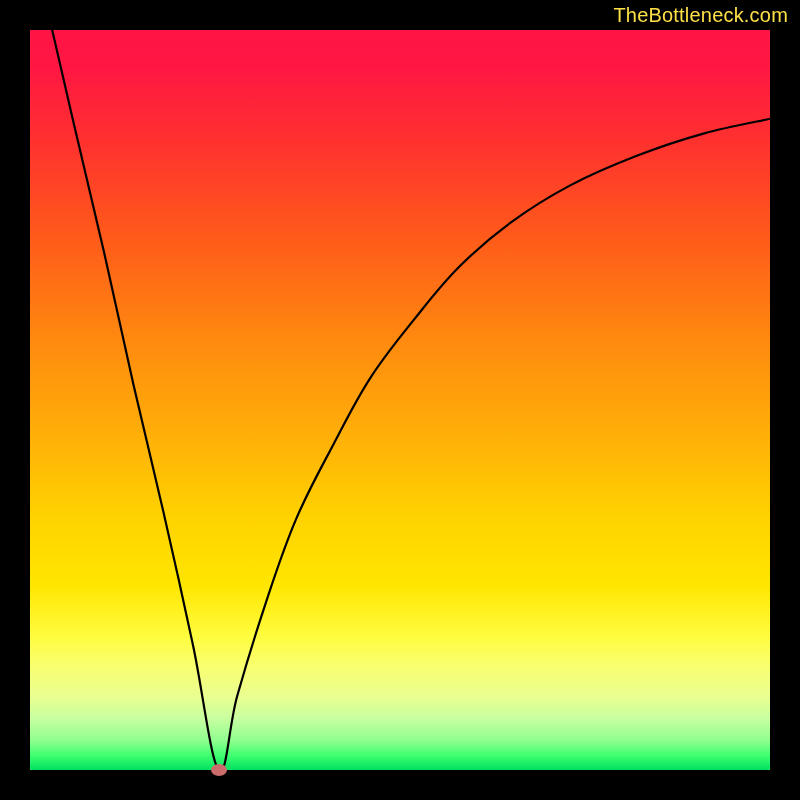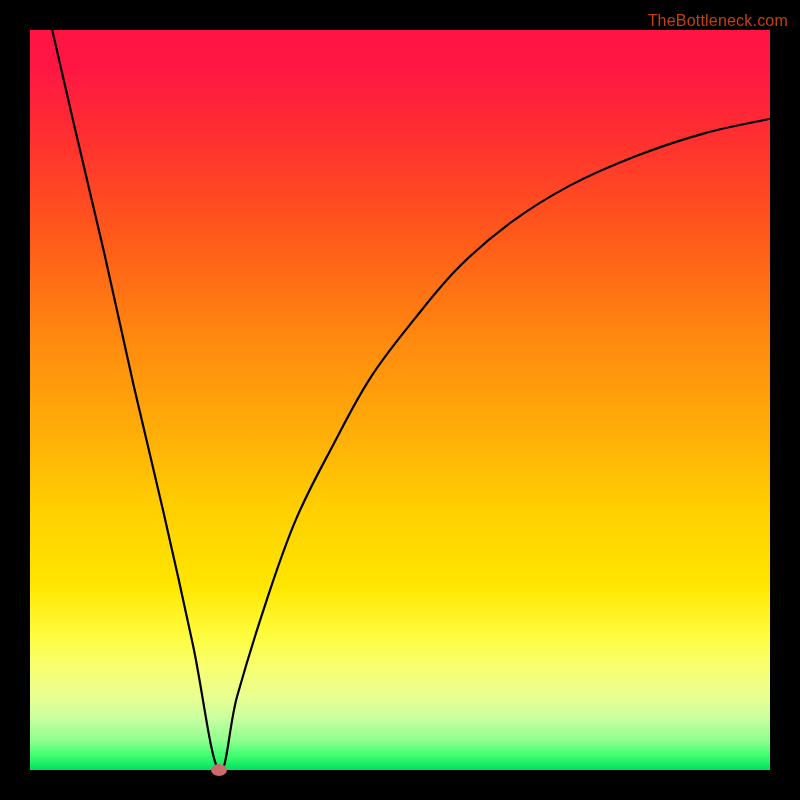--- a/index.html
+++ b/index.html
@@ -38,24 +38,24 @@
       #f8ff70 86%,
       #eaff90 90%,
       #c8ffa0 93%,
       #90ff90 96%,
       #40ff70 98%,
       #00e060 100%
     );
   }
   .watermark {
     position: absolute;
-    top: 12px;
+    top: 4px;
     right: 12px;
-    color: #c2410c;
-    font-size: 16px;
+    color: #fde047;
+    font-size: 20px;
     letter-spacing: 0.2px;
     font-family: Arial, sans-serif;
     user-select: none;
   }
   svg.curve {
     position: absolute;
     left: 0;
     top: 0;
     width: 740px;
     height: 740px;

